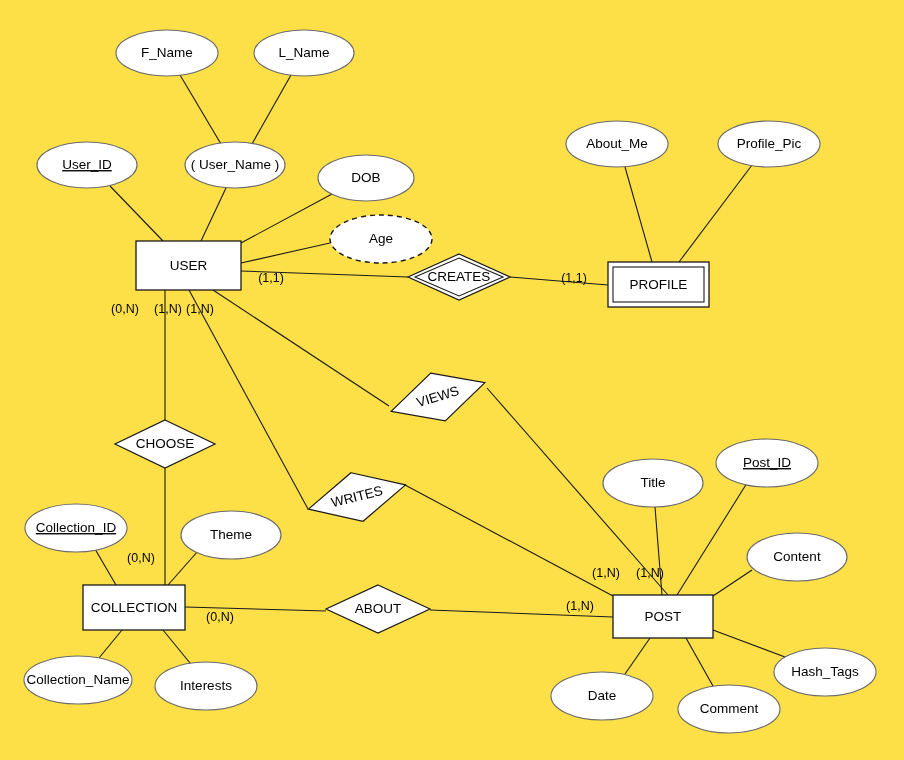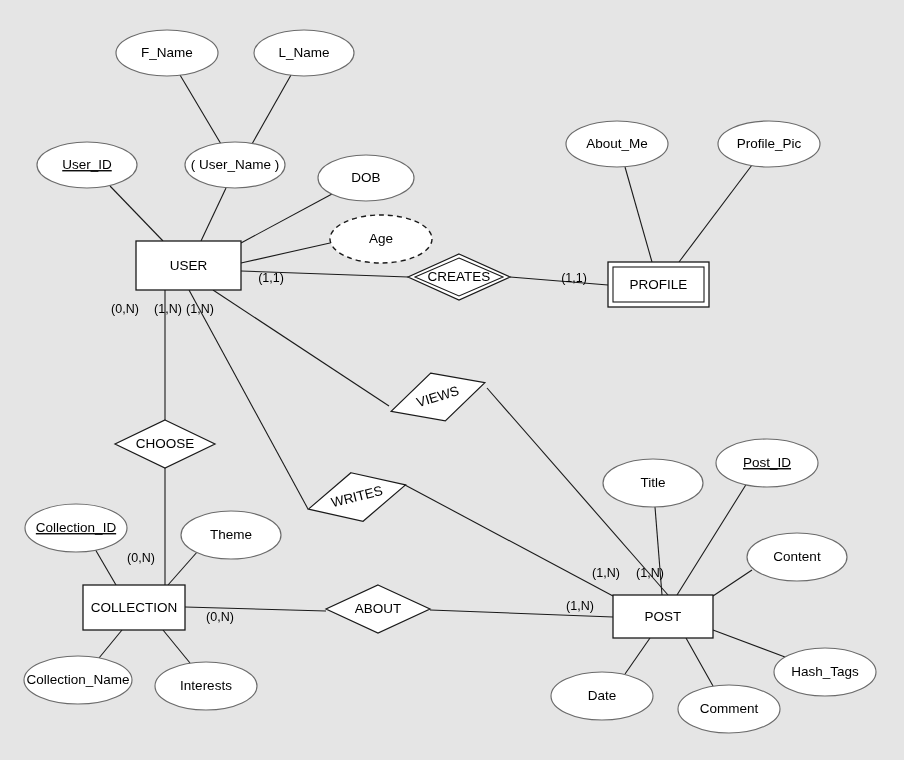--- a/index.html
+++ b/index.html
@@ -8,21 +8,21 @@
     padding: 0;
     background: #ffffff;
   }
   body {
     font-family: "Liberation Sans", sans-serif;
   }
   #canvas {
     position: relative;
     width: 904px;
     height: 760px;
-    background: #e5e5e5;
+    background: #fde047;
     overflow: hidden;
   }
   svg#er {
     display: block;
     width: 904px;
     height: 760px;
   }
   .edge {
     stroke: #1a1a1a;
     stroke-width: 1.1;

